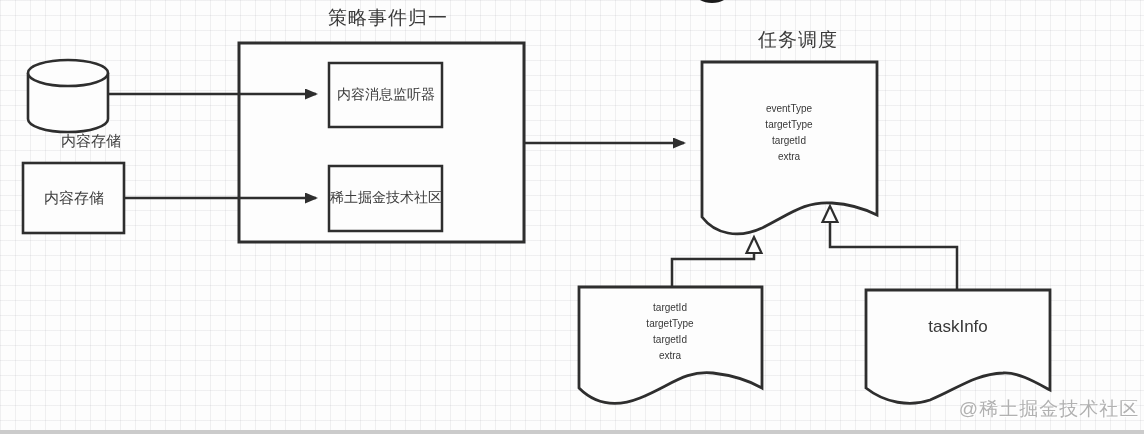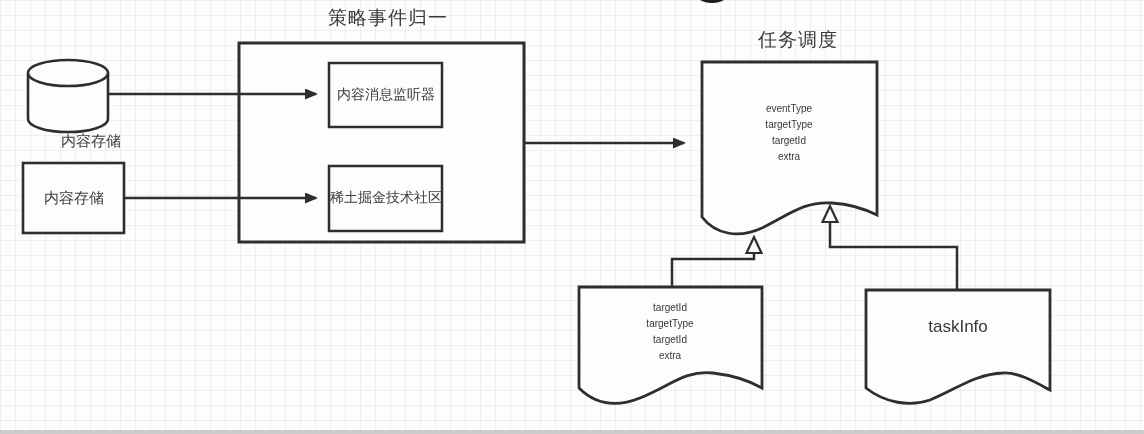--- a/index.html
+++ b/index.html
@@ -147,15 +147,16 @@
 
   <div class="doc-fields" style="left:670px; top:300px;">
     <div>targetId</div>
     <div>targetType</div>
     <div>targetId</div>
     <div>extra</div>
   </div>
 
   <div class="label doc-label" style="left:958px; top:318px;">taskInfo</div>
 
+  <div class="watermark" style="left:1049px; top:396px;">@稀土掘金技术社区</div>
 
   <div class="bottom-strip"></div>
 </div>
 
 </body></html>

